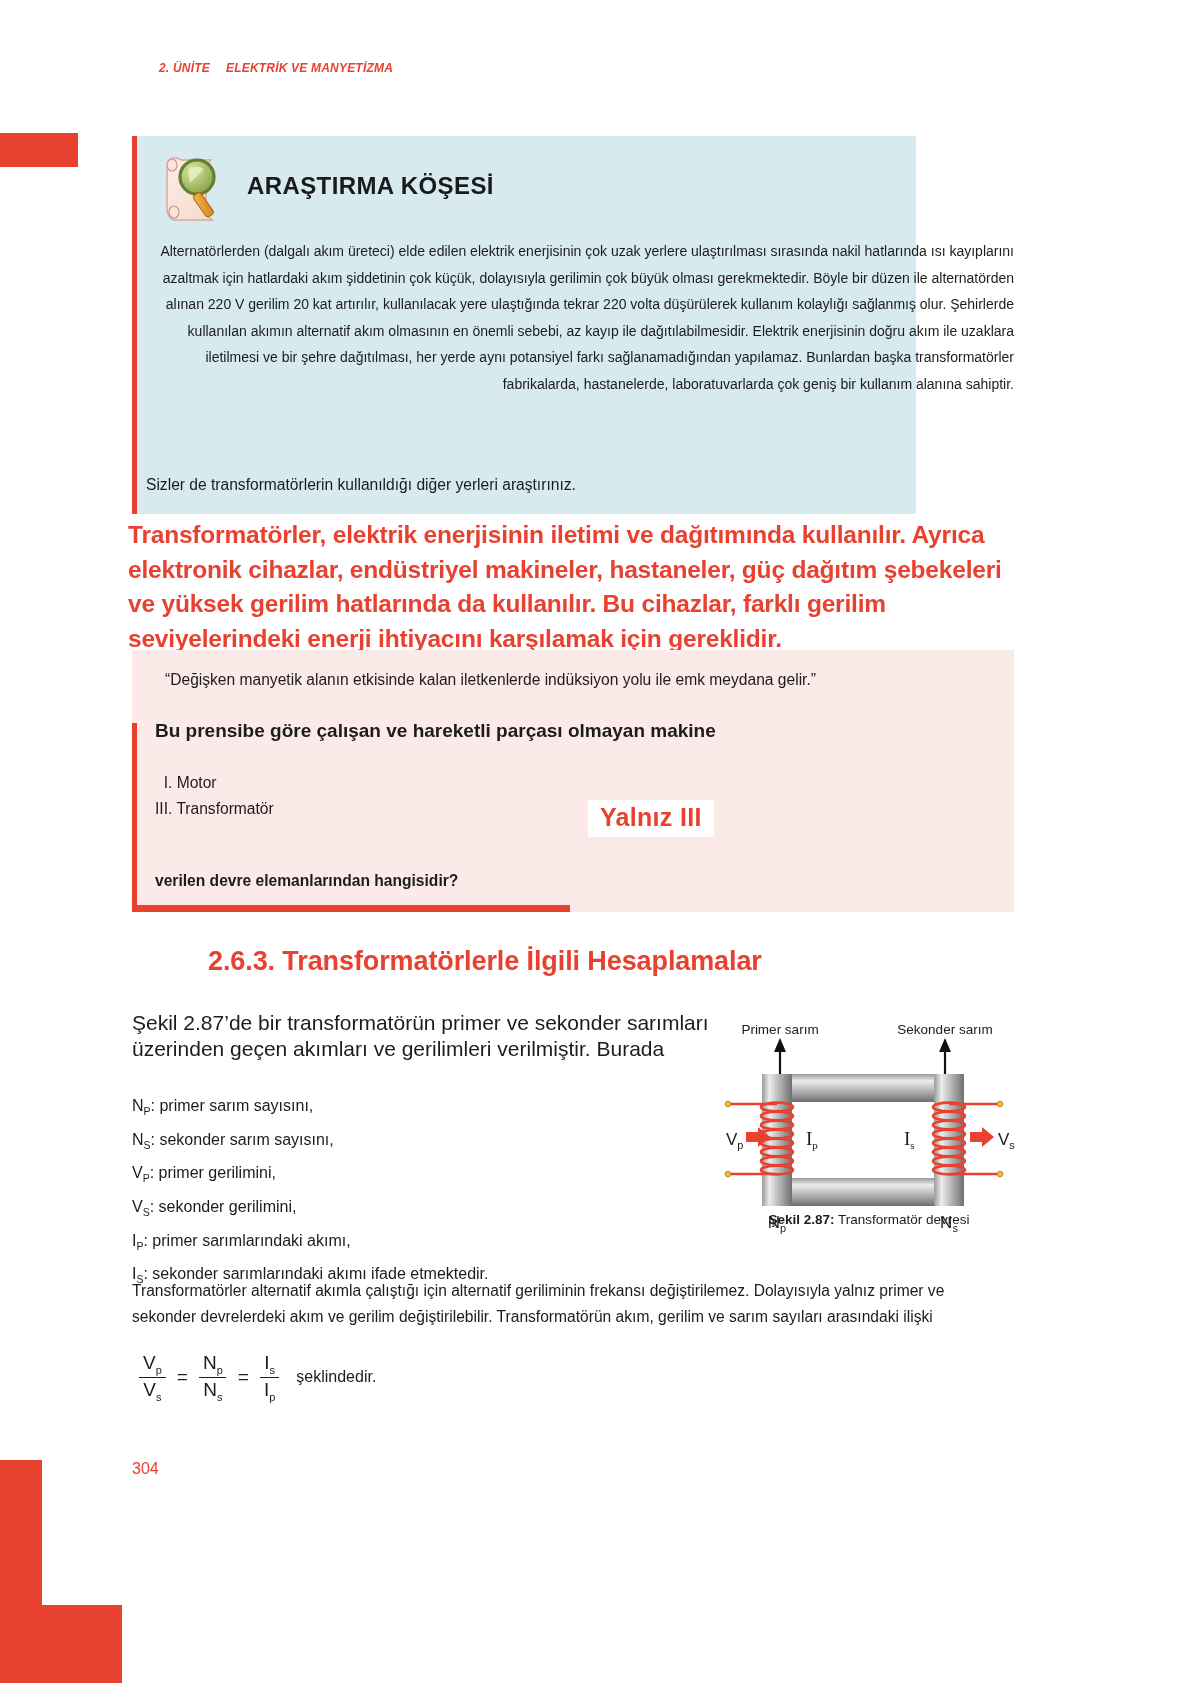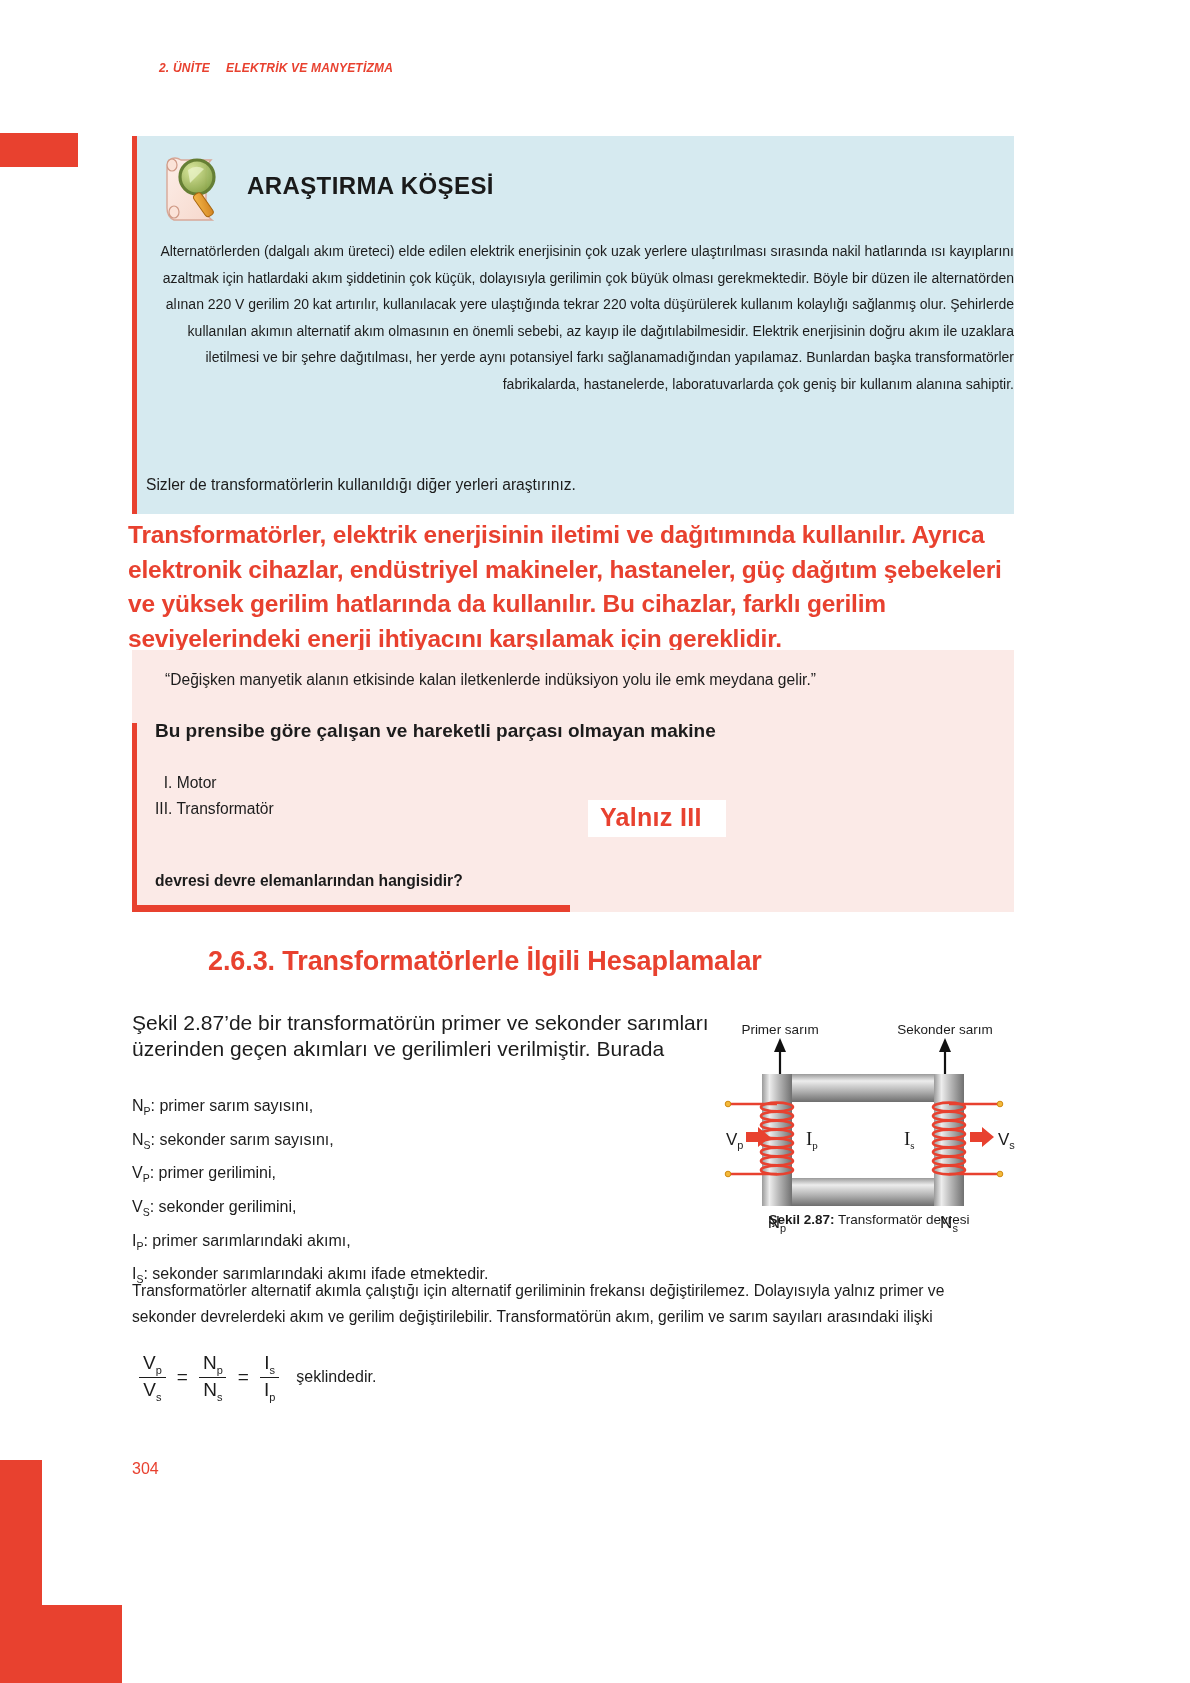--- a/index.html
+++ b/index.html
@@ -18,21 +18,21 @@
   
   .runhead{
     position:absolute;left:130px;top:61px;
     font-style:italic;font-weight:bold;font-size:12px;color:#e8412f;
     letter-spacing:.2px;white-space:nowrap;margin-left:29px;
   }
   .runhead .sp{display:inline-block;width:16px;}
 
   
   .research-box{
-    position:absolute;left:132px;top:136px;width:882px;height:378px;
+    position:absolute;left:132px;top:136px;width:784px;height:378px;
     background:#d6eaf0;border-left:5px solid #e8412f;box-sizing:border-box;
   }
   .research-head{position:absolute;left:18px;top:14px;display:flex;align-items:center;gap:14px;}
   .scroll-icon{width:78px;height:72px;position:relative;}
   .research-title{
     font-size:24px;font-weight:bold;color:#1a1a1a;letter-spacing:.4px;
   }
 
   
   .rb-text{
@@ -74,21 +74,21 @@
     position:absolute;left:155px;top:770px;width:360px;
     font-size:15.6px;line-height:26px;color:#1c1c1c;
   }
   .q-list div{white-space:pre;}
   .q-footer{
     position:absolute;left:155px;top:872px;width:760px;
     font-size:15.6px;font-weight:bold;color:#1c1c1c;
   }
   .answer-chip{
     position:absolute;left:588px;top:800px;
-    background:#ffffff;padding:3px 24px 5px 12px;
+    background:#ffffff;padding:3px 12px 5px 12px;
     font-size:25px;font-weight:bold;color:#e8412f;letter-spacing:.3px;
   }
 
   
   .section-heading{
     position:absolute;left:208px;top:946px;
     font-size:27px;font-weight:bold;color:#e8412f;letter-spacing:-.1px;
   }
 
   
@@ -181,21 +181,21 @@
   <div class="q-box"></div>
   <div class="q-box-accent"></div>
   <div class="q-box-underline"></div>
 
   <div class="q-quote">“Değişken manyetik alanın etkisinde kalan iletkenlerde indüksiyon yolu ile emk meydana gelir.”</div>
   <div class="q-prompt">Bu prensibe göre çalışan ve hareketli parçası olmayan makine</div>
   <div class="q-list">
     <div>  I. Motor</div>
     <div>III. Transformatör</div>
   </div>
-  <div class="q-footer">devresi devre elemanlarından hangisidir?</div>
+  <div class="q-footer">verilen devre elemanlarından hangisidir?</div>
   <div class="answer-chip">Yalnız III</div>
 
   <div class="section-heading">2.6.3. Transformatörlerle İlgili Hesaplamalar</div>
 
   <div class="body-intro">Şekil 2.87’de bir transformatörün primer ve sekonder sarımları üzerinden geçen akımları ve gerilimleri verilmiştir. Burada</div>
 
   <div class="defs">
     <div><span>N</span><sub>P</sub><span>: primer sarım sayısını,</span></div>
     <div><span>N</span><sub>S</sub><span>: sekonder sarım sayısını,</span></div>
     <div><span>V</span><sub>P</sub><span>: primer gerilimini,</span></div>

